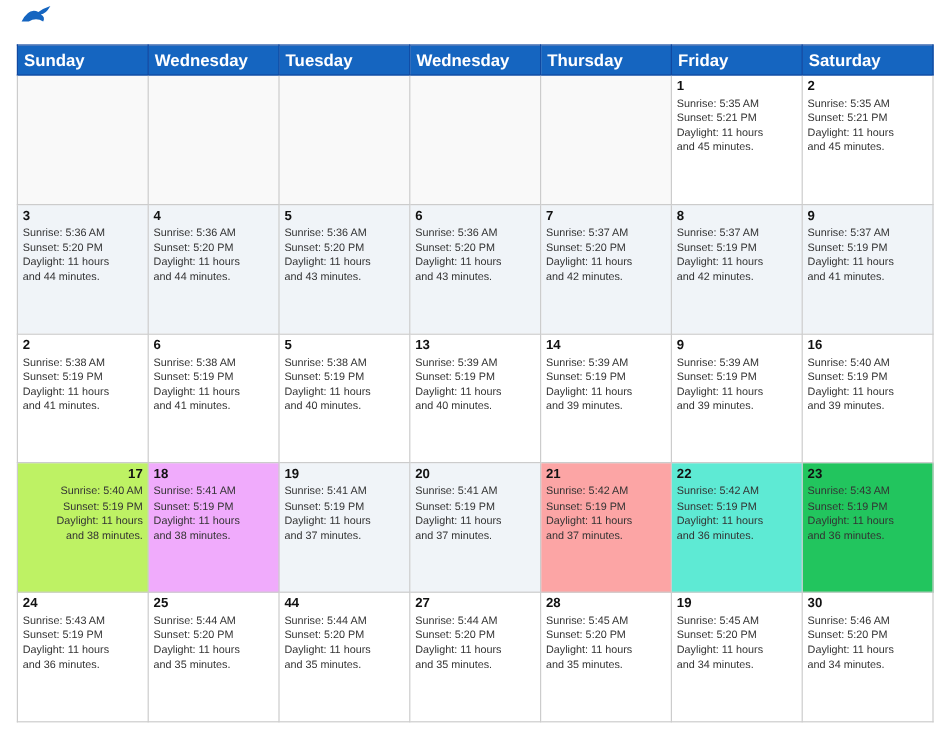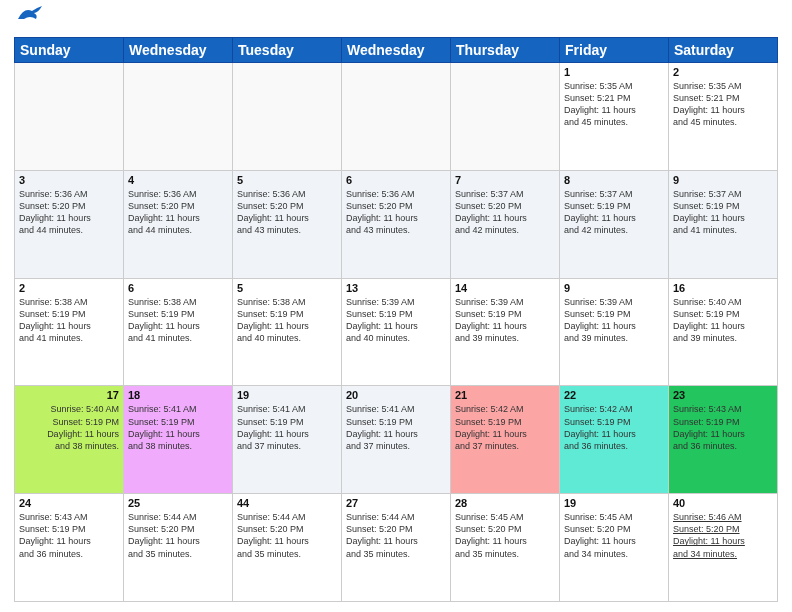--- a/index.html
+++ b/index.html
@@ -332,22 +332,22 @@
 and 35 minutes.</div>
           </td>
           <td>
             <span class="day-num">19</span>
             <div class="day-info" style="white-space: pre-line;">Sunrise: 5:45 AM
 Sunset: 5:20 PM
 Daylight: 11 hours
 and 34 minutes.</div>
           </td>
           <td>
-            <span class="day-num">40</span>
-            <div class="day-info" style="white-space: pre-line; text-decoration: underline;">Sunrise: 5:46 AM
+            <span class="day-num">30</span>
+            <div class="day-info" style="white-space: pre-line;">Sunrise: 5:46 AM
 Sunset: 5:20 PM
 Daylight: 11 hours
 and 34 minutes.</div>
           </td>
         </tr>
       </tbody>
   </table>
 </div>
 
 </body></html>

